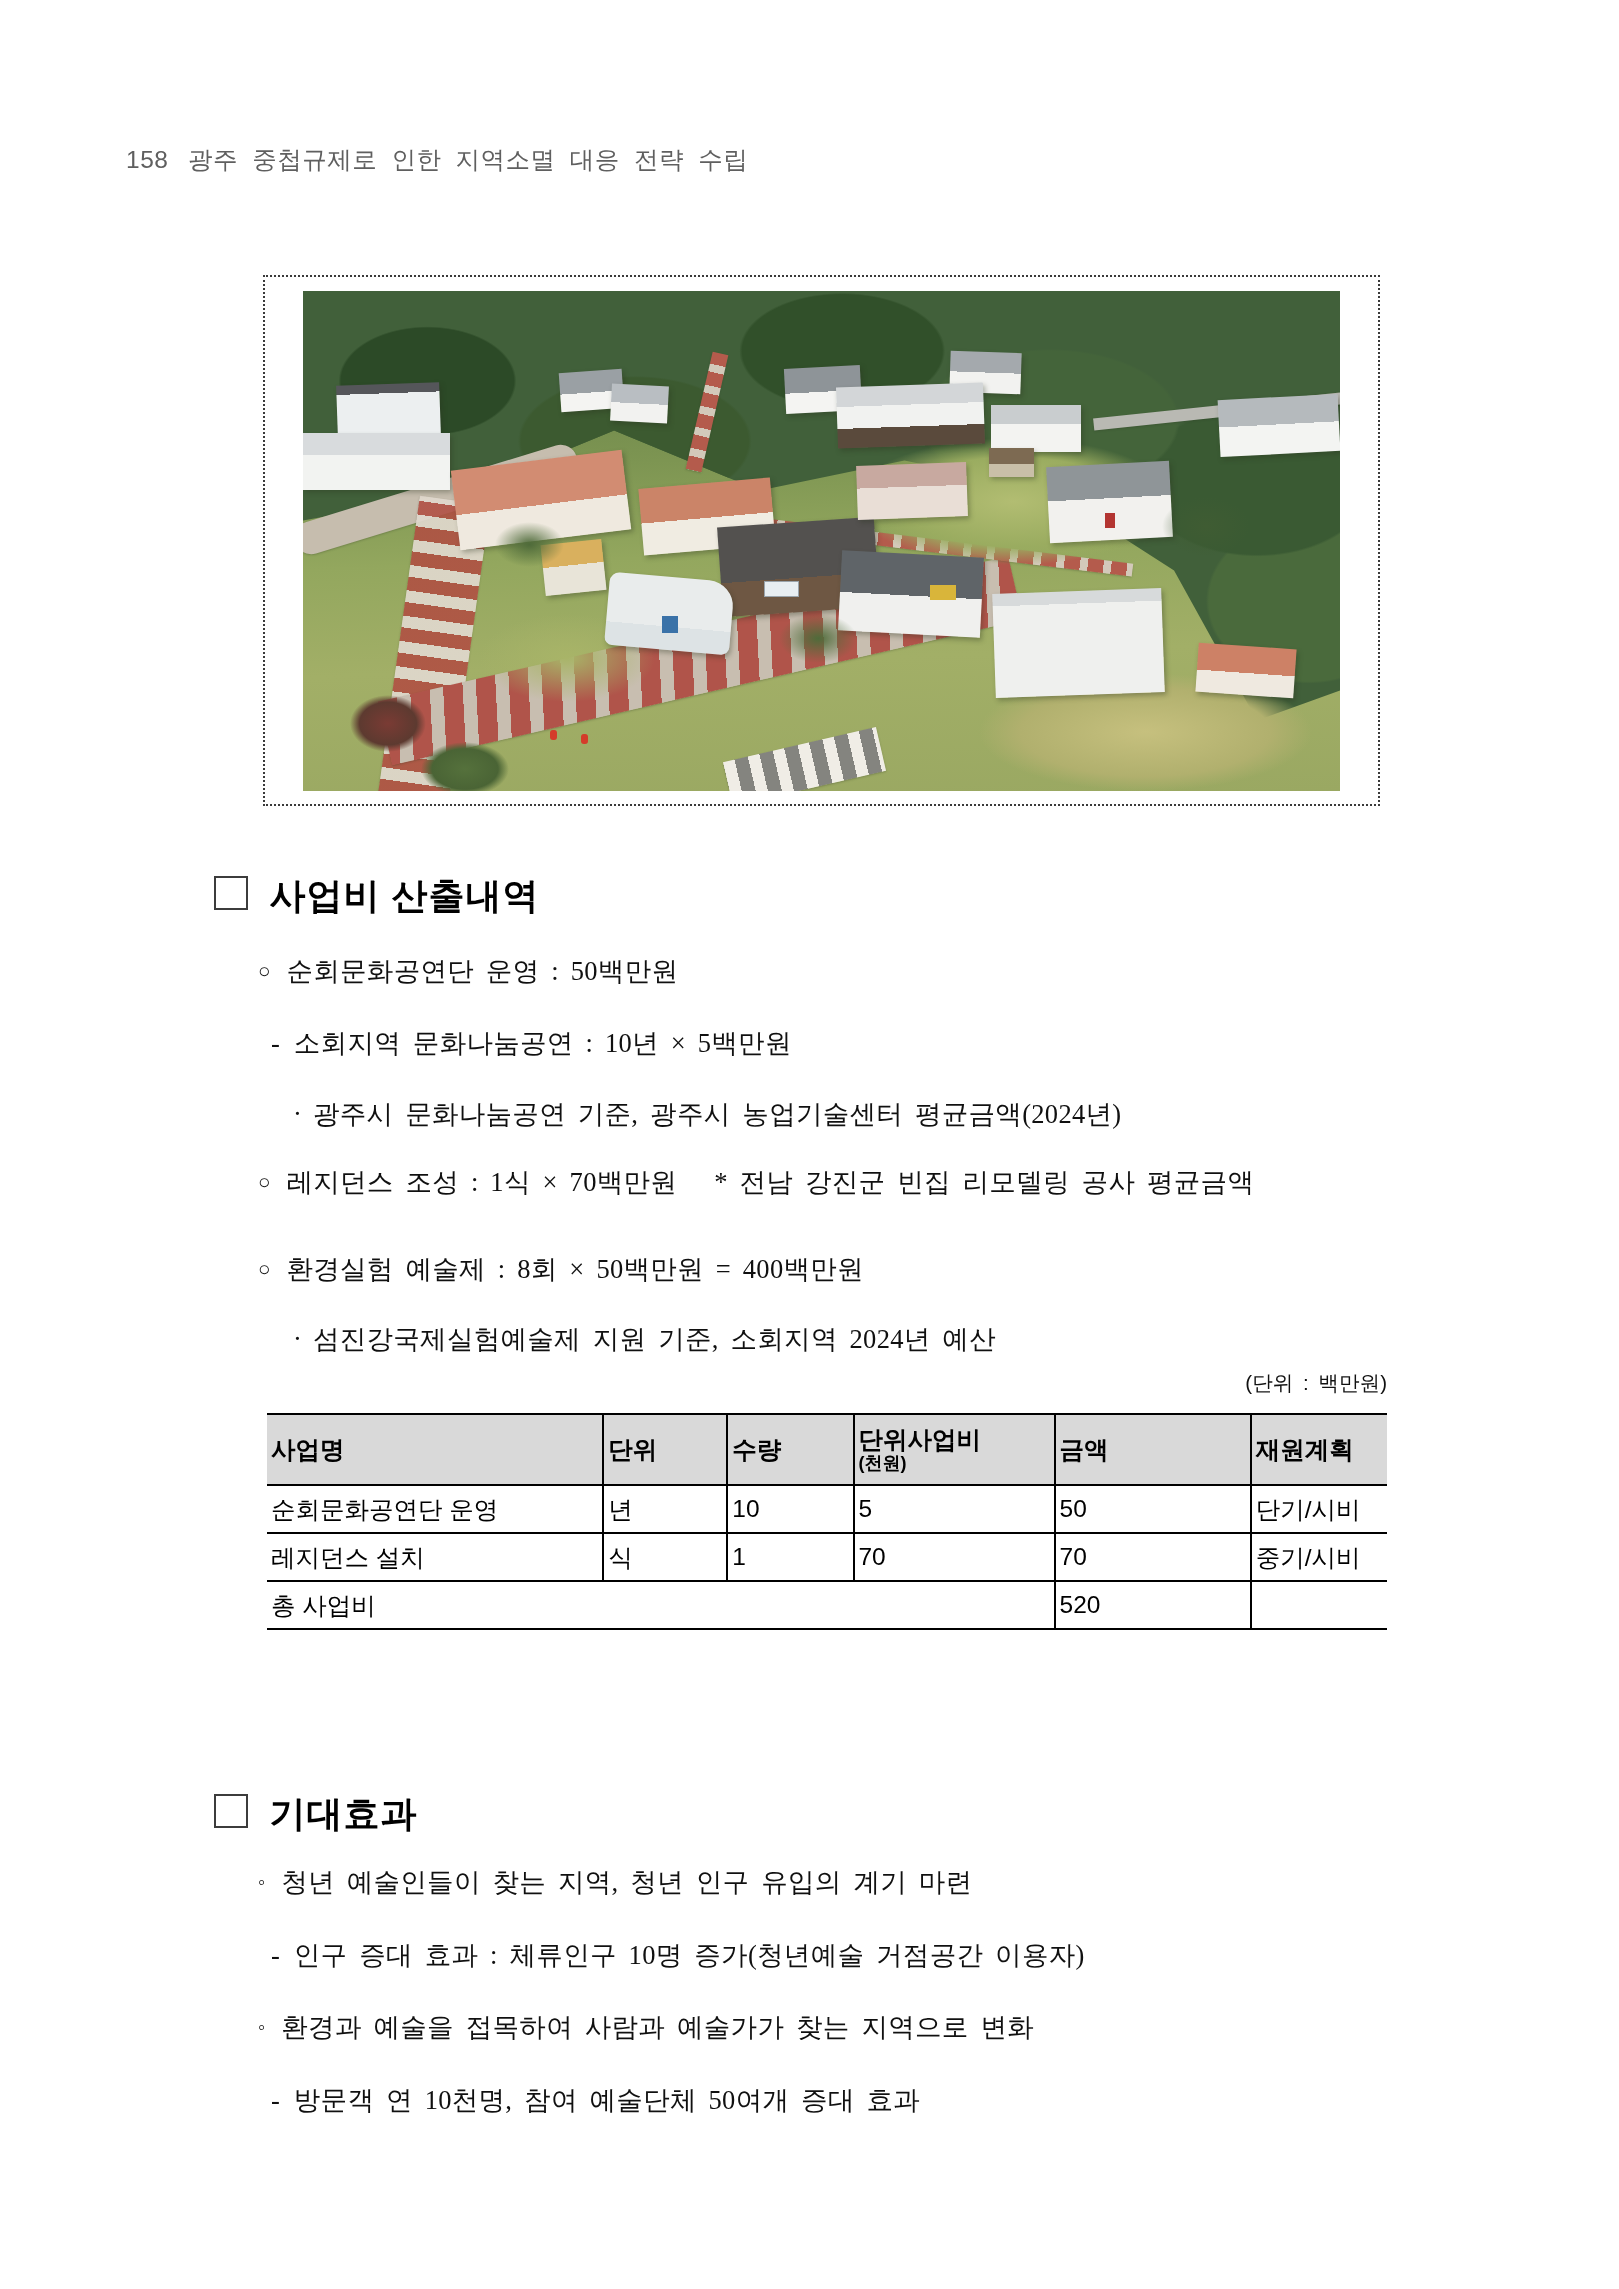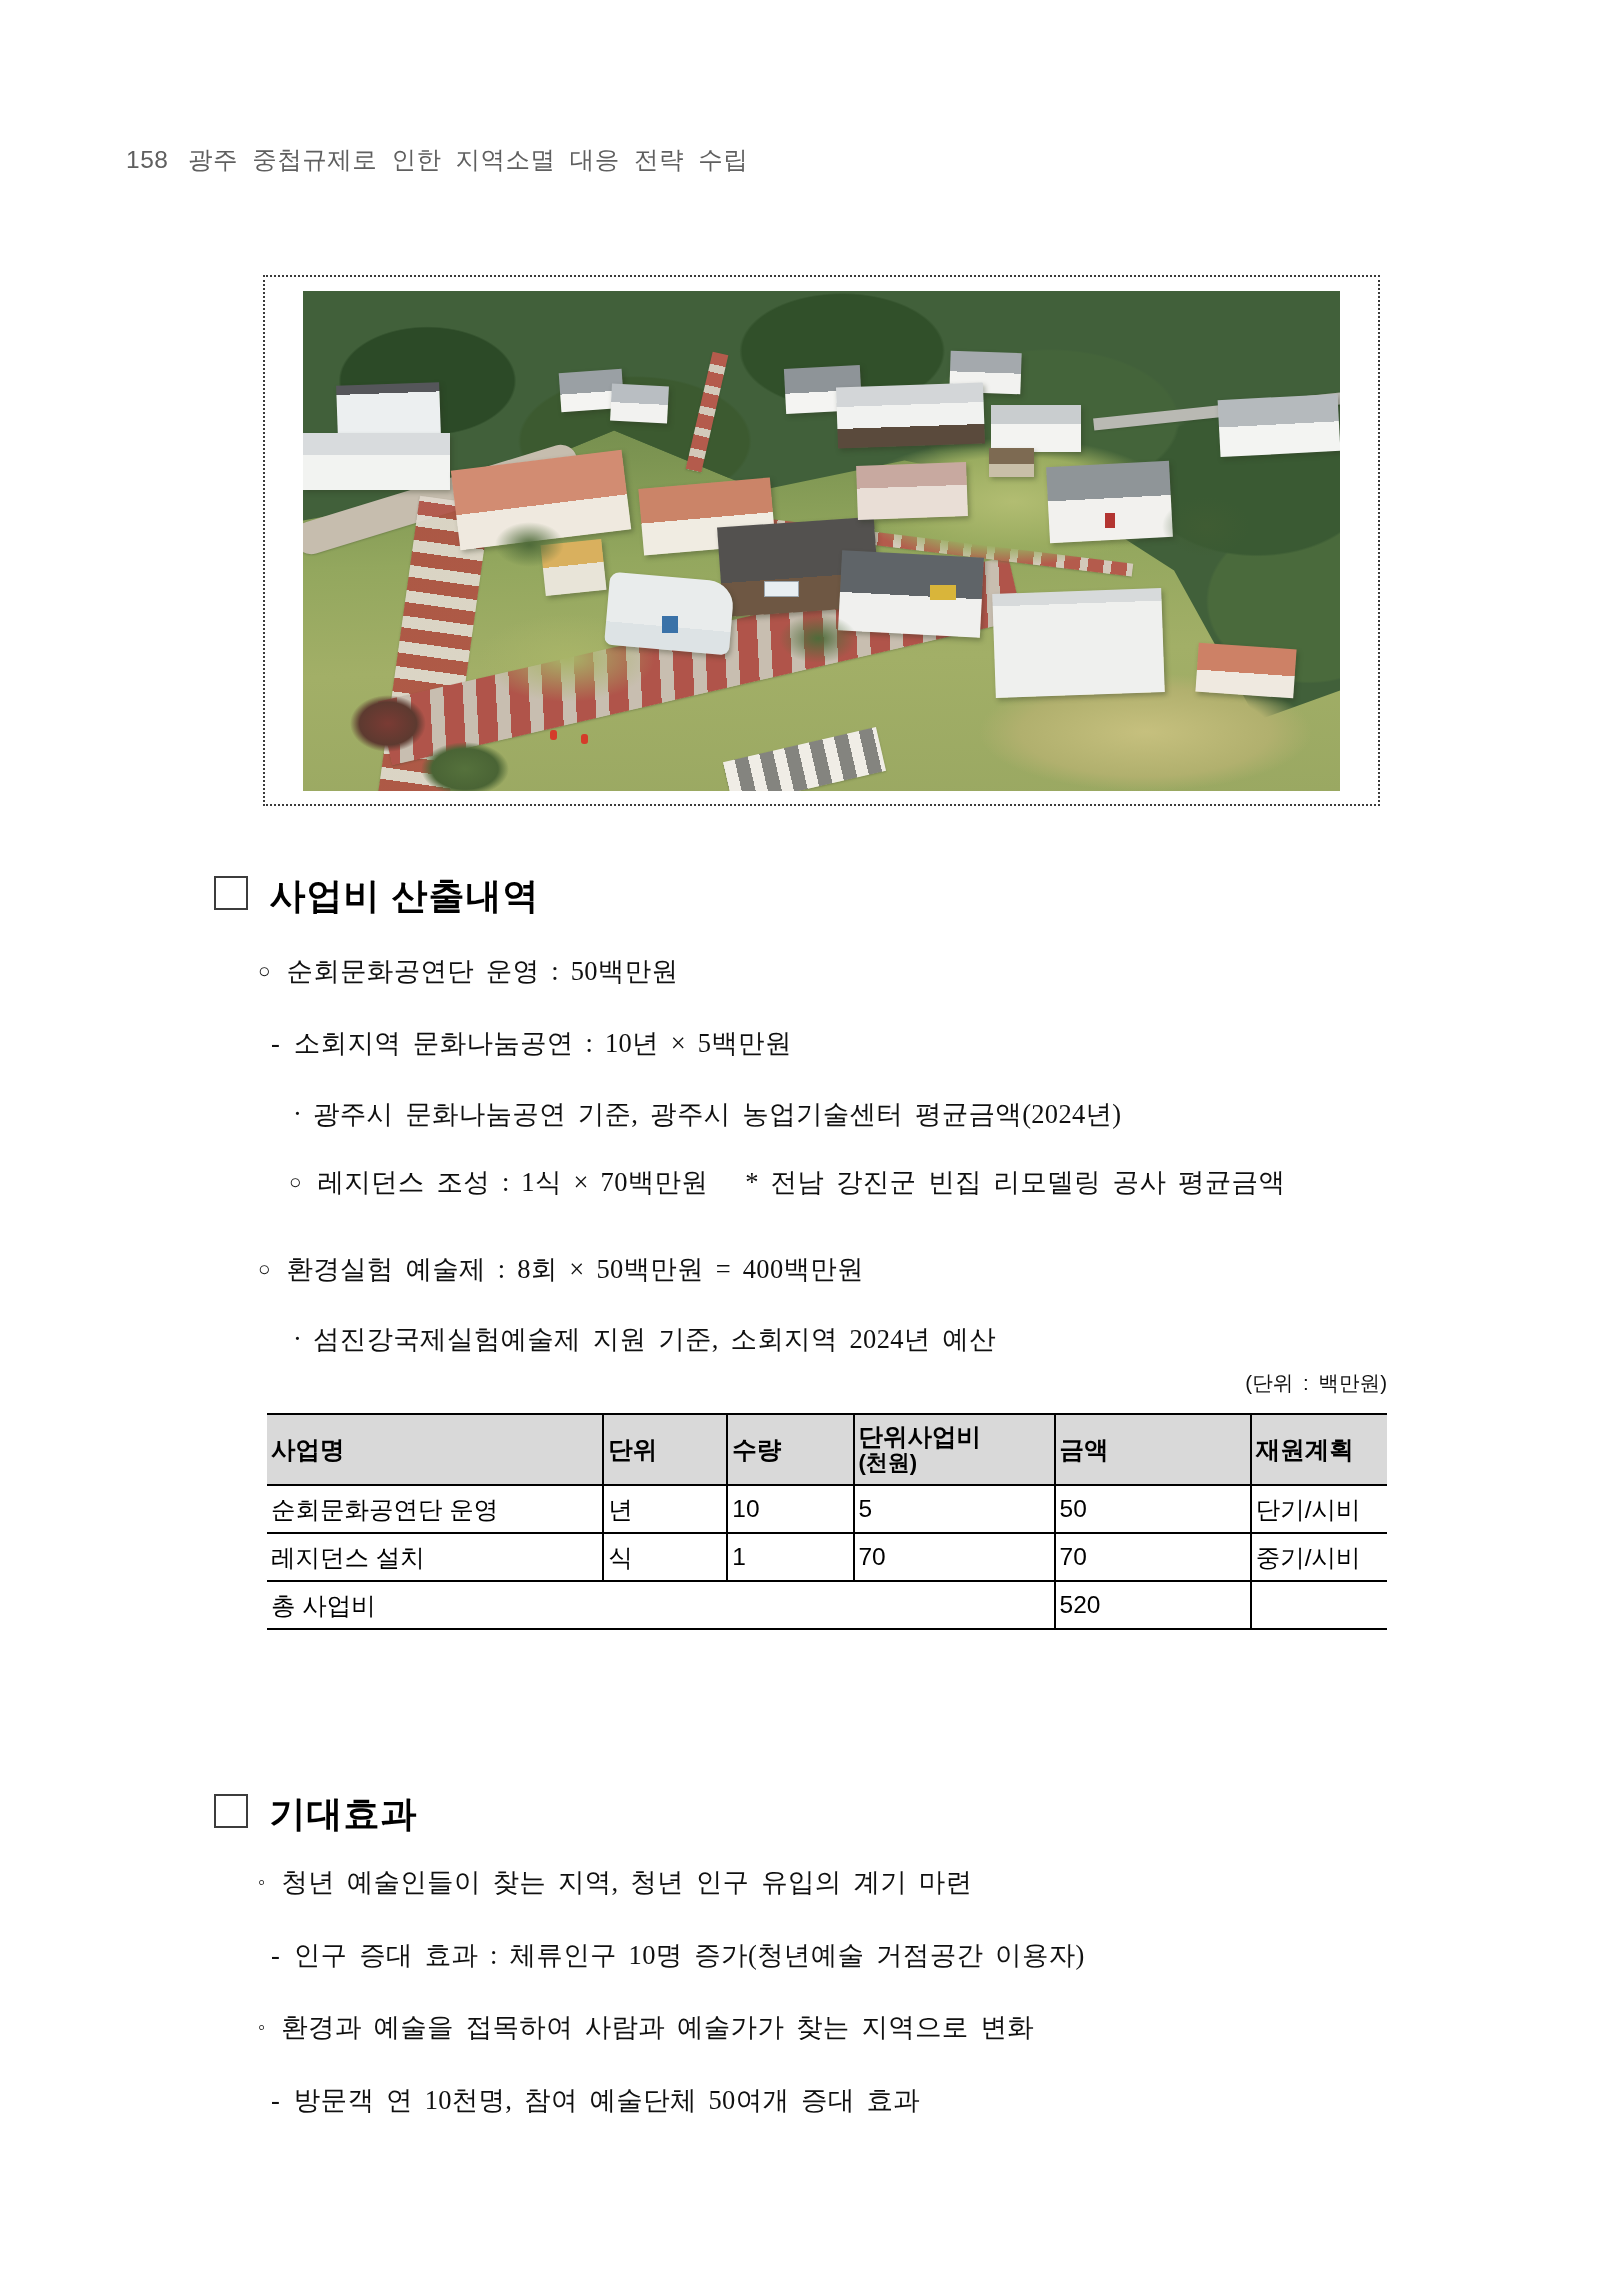--- a/index.html
+++ b/index.html
@@ -77,21 +77,21 @@
     border-top:2.9px solid #000;border-bottom:2.9px solid #000;
   }
   table.cost th,table.cost td{
     border:2px solid #000;text-align:left;vertical-align:middle;
     padding:0 3.9px;overflow:hidden;
   }
   table.cost th{background:#d9d9d9;font-weight:bold;height:69px;line-height:1.12;}
   table.cost td{height:46px;font-weight:normal;}
   table.cost .noL{border-left:none;}
   table.cost .noR{border-right:none;}
-  table.cost .sub{font-size:22px;}
+  table.cost .sub{font-size:18px;}
   
   .photo i{pointer-events:none;}
 </style>
 </head>
 <body>
 
 <div class="page-header">
   <span class="num">158</span><span>광주 중첩규제로 인한 지역소멸 대응 전략 수립</span>
 </div>
 
@@ -153,21 +153,21 @@
 
 <div class="li l1" style="top:953px;">
   <span class="mk">○</span><span>순회문화공연단 운영 : 50백만원</span>
 </div>
 <div class="li l2" style="top:1025px;">
   <span class="mk">-</span><span>소회지역 문화나눔공연 : 10년 × 5백만원</span>
 </div>
 <div class="li l3" style="top:1096px;">
   <span class="mk">·</span><span>광주시 문화나눔공연 기준, 광주시 농업기술센터 평균금액(2024년)</span>
 </div>
-<div class="li l1" style="top:1164px;margin-left:31px;">
+<div class="li l1" style="top:1164px;">
   <span class="mk">○</span><span>레지던스 조성 : 1식 × 70백만원</span><span class="note">* 전남 강진군 빈집 리모델링 공사 평균금액</span>
 </div>
 <div class="li l1" style="top:1251px;">
   <span class="mk">○</span><span>환경실험 예술제 : 8회 × 50백만원 = 400백만원</span>
 </div>
 <div class="li l3" style="top:1321px;">
   <span class="mk">·</span><span>섬진강국제실험예술제 지원 기준, 소회지역 2024년 예산</span>
 </div>
 
 <div class="unit-note">(단위 : 백만원)</div>

